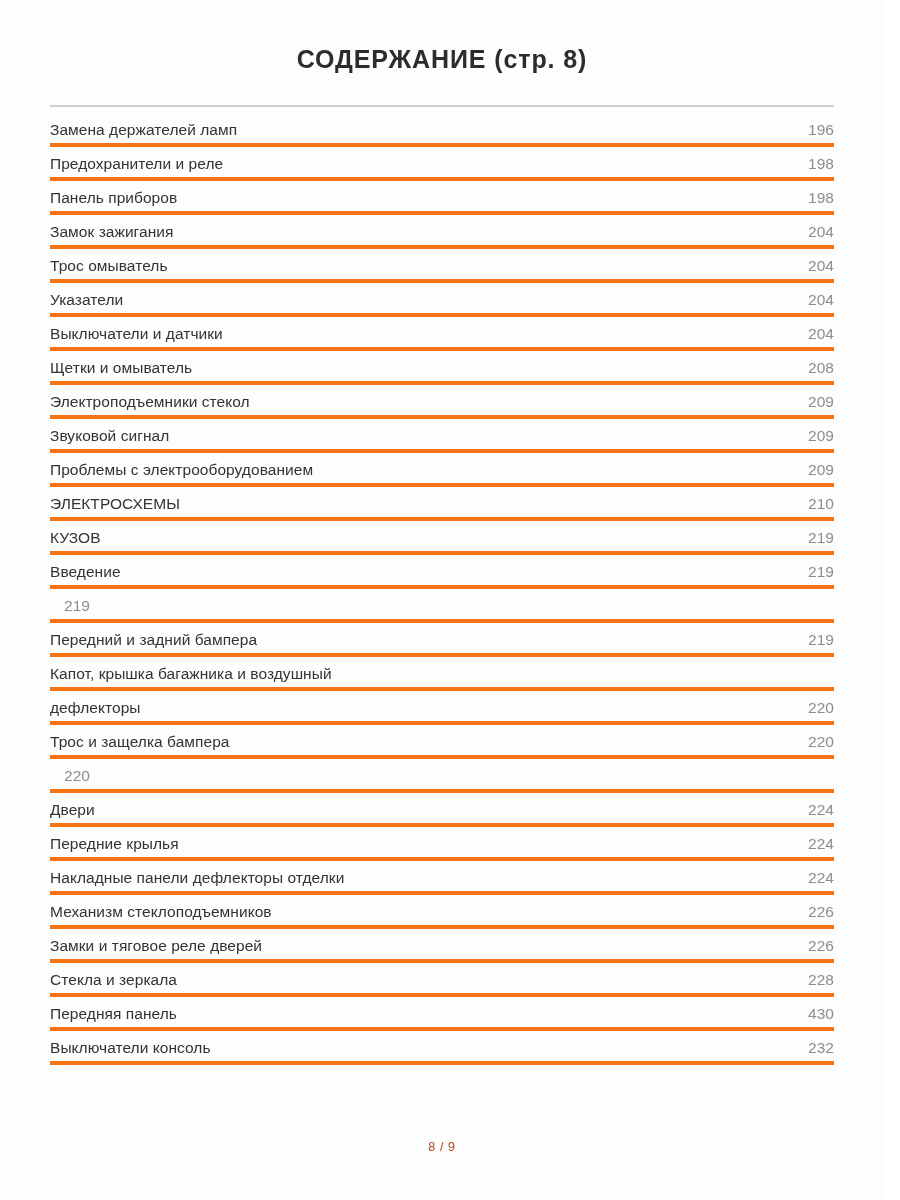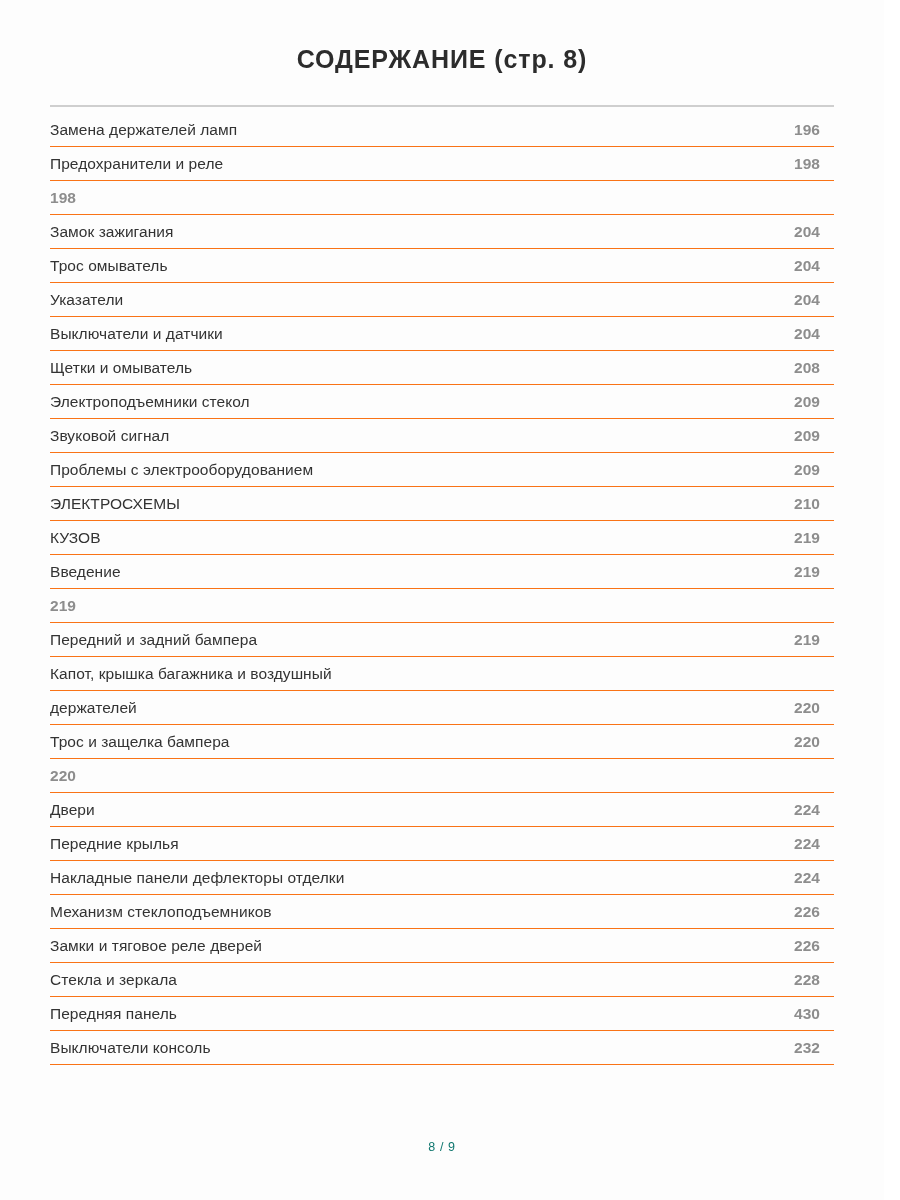--- a/index.html
+++ b/index.html
@@ -45,52 +45,51 @@
   .toc {
     padding: 0 50px;
     margin-top: 6px;
   }
   .toc-row {
     display: flex;
     align-items: baseline;
     justify-content: space-between;
     height: 34px;
     box-sizing: border-box;
-    border-bottom: 1px solid #f97316;
+    border-bottom: 4px solid #f97316;
   }
   .toc-row:first-child {
     border-top: 0;
   }
   .toc-label {
     font-size: 15.5px;
     color: #333333;
     white-space: nowrap;
     letter-spacing: 0.05px;
     line-height: 34px;
   }
   .toc-page {
     font-size: 15.5px;
     color: #8d8d8d;
-    text-align: left;
+    text-align: right;
     min-width: 40px;
     line-height: 34px;
     letter-spacing: 0.05px;
-    font-weight: bold;
   }
   .toc-page:empty {
     min-width: 40px;
   }
   .page-footer {
     margin-top: auto;
     padding-bottom: 45px;
     text-align: center;
   }
   .footer-text {
     font-size: 12.5px;
-    color: #0f766e;
+    color: #c2410c;
     letter-spacing: 0.6px;
   }
 </style>
 </head>
 <body>
 
 <div class="page">
 
   <div class="page-header">
     <h1 class="page-title">СОДЕРЖАНИЕ (стр. 8)</h1>
@@ -100,20 +99,21 @@
   <div class="toc" id="toc-list">
       <div class="toc-row">
         <span class="toc-label">Замена держателей ламп</span>
         <span class="toc-page">196</span>
       </div>
       <div class="toc-row">
         <span class="toc-label">Предохранители и реле</span>
         <span class="toc-page">198</span>
       </div>
       <div class="toc-row">
+        <span class="toc-label">Панель приборов</span>
         <span class="toc-page">198</span>
       </div>
       <div class="toc-row">
         <span class="toc-label">Замок зажигания</span>
         <span class="toc-page">204</span>
       </div>
       <div class="toc-row">
         <span class="toc-label">Трос омыватель</span>
         <span class="toc-page">204</span>
       </div>
@@ -158,21 +158,21 @@
       </div>
       <div class="toc-row">
         <span class="toc-label">Передний и задний бампера</span>
         <span class="toc-page">219</span>
       </div>
       <div class="toc-row">
         <span class="toc-label">Капот, крышка багажника и воздушный</span>
         <span class="toc-page"></span>
       </div>
       <div class="toc-row">
-        <span class="toc-label">держателей</span>
+        <span class="toc-label">дефлекторы</span>
         <span class="toc-page">220</span>
       </div>
       <div class="toc-row">
         <span class="toc-label">Трос и защелка бампера</span>
         <span class="toc-page">220</span>
       </div>
       <div class="toc-row">
         <span class="toc-page">220</span>
       </div>
       <div class="toc-row">

